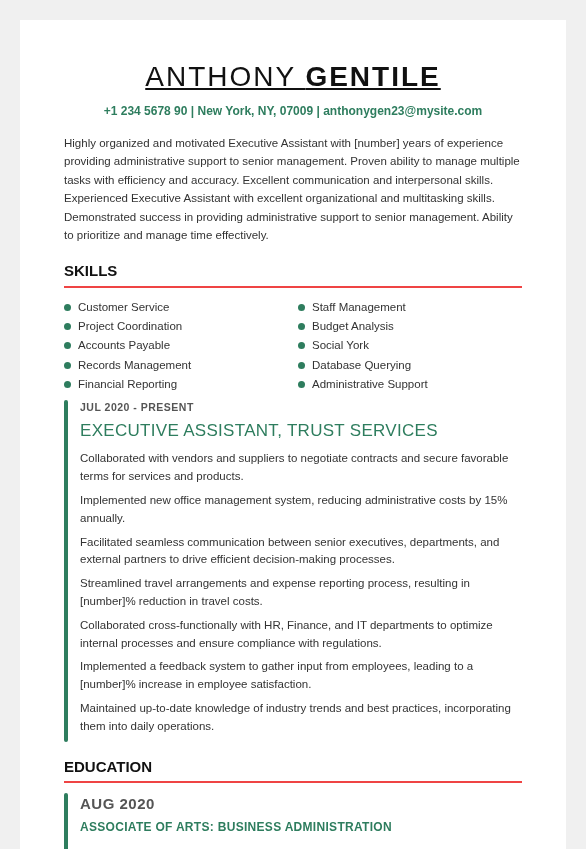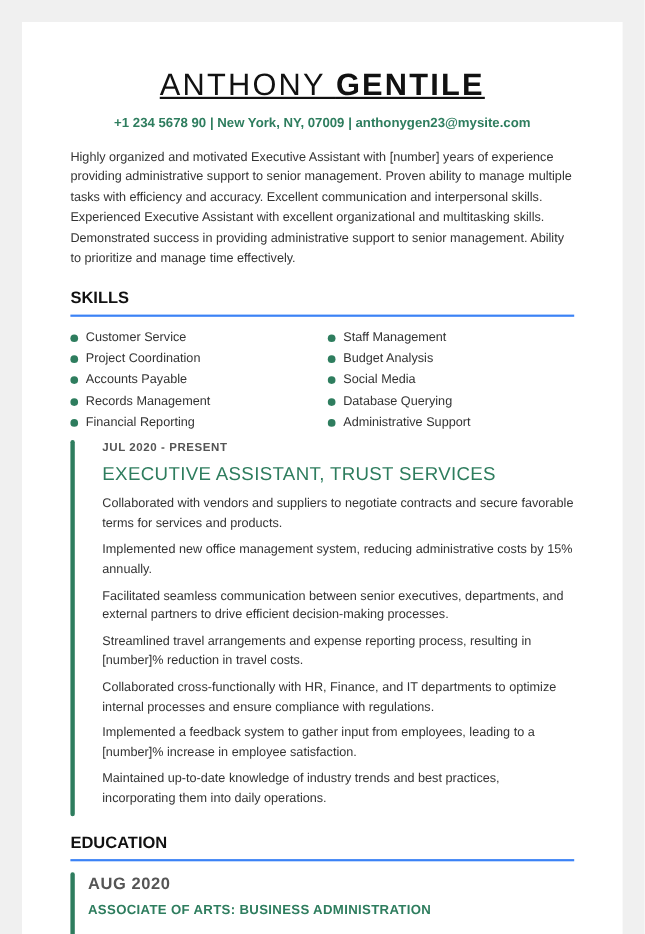--- a/index.html
+++ b/index.html
@@ -44,21 +44,21 @@
       font-size: 11.5px;
       color: #333;
       line-height: 1.6;
       margin-bottom: 16px;
     }
     .section-title {
       font-size: 15px;
       font-weight: 900;
       color: #111;
       text-transform: uppercase;
-      border-bottom: 2px solid #3b82f6;
+      border-bottom: 2px solid #ef4444;
       padding-bottom: 3px;
       margin-bottom: 10px;
       margin-top: 14px;
     }
     .skills-grid {
       display: grid;
       grid-template-columns: 1fr 1fr;
       gap: 2px 10px;
       margin-bottom: 6px;
     }
@@ -75,21 +75,21 @@
       height: 7px;
       background: #2e7d5e;
       border-radius: 50%;
       flex-shrink: 0;
     }
     .experience-section {
       margin-bottom: 10px;
     }
     .exp-entry {
       display: flex;
-      gap: 13px;
+      gap: 0;
       margin-bottom: 10px;
     }
     .exp-left-bar {
       width: 4px;
       background: #2e7d5e;
       flex-shrink: 0;
       margin-right: 12px;
       min-height: 100%;
       border-radius: 2px;
     }
@@ -199,21 +199,21 @@
       <div class="skill-item">
           <span class="skill-bullet"></span>
           <span>Staff Management</span>
         </div>
       <div class="skill-item">
           <span class="skill-bullet"></span>
           <span>Budget Analysis</span>
         </div>
       <div class="skill-item">
           <span class="skill-bullet"></span>
-          <span>Social Media</span>
+          <span>Social York</span>
         </div>
       <div class="skill-item">
           <span class="skill-bullet"></span>
           <span>Database Querying</span>
         </div>
       <div class="skill-item">
           <span class="skill-bullet"></span>
           <span>Administrative Support</span>
         </div>
     </div>

